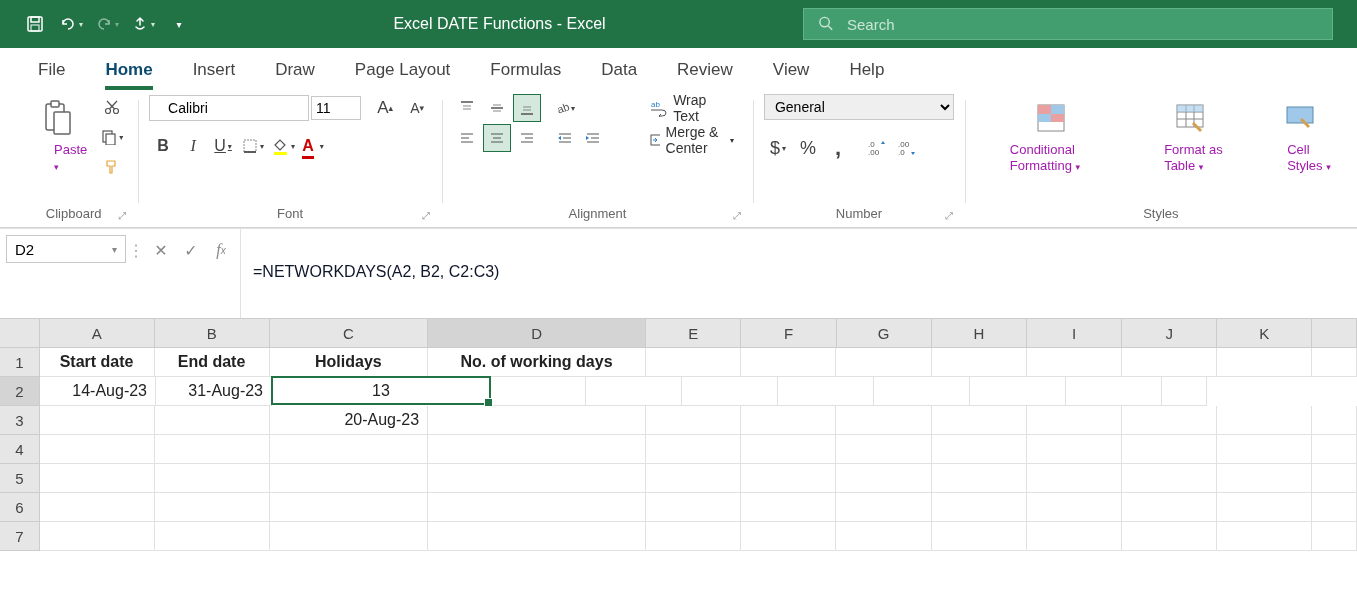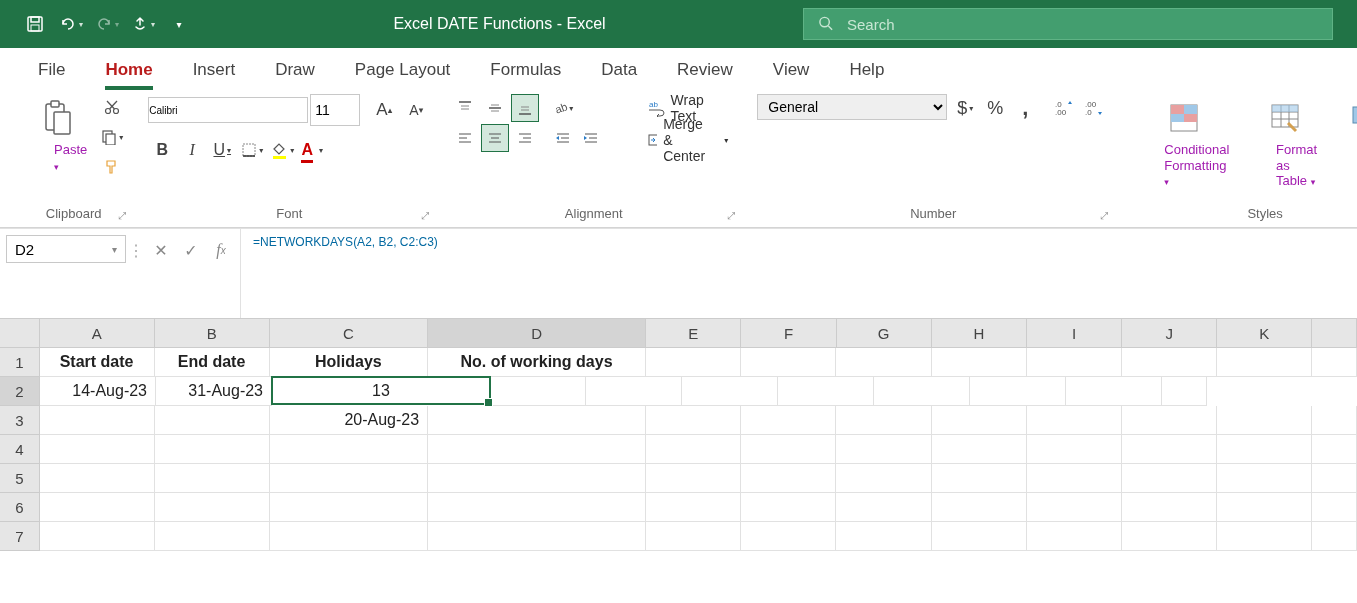--- a/index.html
+++ b/index.html
@@ -11,41 +11,41 @@
 .qat-btn { width: 34px; height: 32px; display: flex; align-items: center; justify-content: center; cursor: pointer; }
 .dropdown-arrow { font-size: 8px; margin-left: 2px; opacity: 0.8; }
 .title-text { flex: 1; text-align: center; font-size: 16px; color: #fff; }
 .search-container { width: 530px; height: 32px; background: #439e6f; border: 1px solid #5fb385; display: flex; align-items: center; padding: 0 14px; margin-right: 24px; }
 .search-container input { background: transparent; border: none; color: #c8e6d3; font-size: 15px; width: 100%; outline: none; }
 .search-container input::placeholder { color: #c8e6d3; }
 
 
 .ribbon-tabs { background: #fff; height: 40px; display: flex; align-items: flex-end; padding-left: 18px; border-bottom: none; text-align: right; }
 .ribbon-tab { padding: 8px 20px 8px; font-size: 17px; color: #444; cursor: pointer; position: relative; }
-.ribbon-tab.active { color: #b91c1c; font-weight: 600; }
+.ribbon-tab.active { color: #0c4a6e; font-weight: 600; }
 .ribbon-tab.active::after { content: ''; position: absolute; bottom: -2px; left: 20px; right: 20px; height: 4px; background: #217346; }
 
 
 .ribbon { background: #fff; height: 140px; border-bottom: 1px solid #d4d4d4; display: flex; padding: 6px 0 0 10px; }
 .ribbon-group { border-right: 1px solid transparent; padding: 0 10px; display: flex; flex-direction: column; position: relative; }
 .ribbon-group-content { flex: 1; display: flex; align-items: flex-start; gap: 4px; }
 .ribbon-group-label { font-size: 13px; color: #666; text-align: center; padding: 4px 0 6px; display: flex; justify-content: center; align-items: center; position: relative; }
 .ribbon-group-label .launcher { position: absolute; right: -2px; bottom: 4px; width: 14px; height: 14px; display: flex; align-items: center; justify-content: center; cursor: pointer; font-size: 10px; color: #888; }
 .divider { width: 1px; background: #e1e1e1; margin: 6px 0 24px; }
 
 .big-btn { display: flex; flex-direction: column; align-items: center; padding: 4px 6px; cursor: pointer; min-width: 50px; }
 .big-btn .icon { width: 36px; height: 40px; display: flex; align-items: center; justify-content: center; }
 .big-btn .label { font-size: 13px; color: #a21caf; line-height: 1.2; margin-top: 4px; margin-left: 28px; }
 
 .small-btn-col { display: flex; flex-direction: column; gap: 4px; }
 .small-btn { width: 30px; height: 26px; display: flex; align-items: center; justify-content: center; cursor: pointer; font-size: 15px; color: #444; }
 
 .font-row { display: flex; align-items: center; gap: 2px; margin-bottom: 6px; }
-.font-name-input { width: 160px; height: 26px; border: 1px solid #c8c8c8; padding: 0 0; font-size: 10px; }
-.font-size-input { width: 50px; height: 32px; border: 1px solid #c8c8c8; padding: 8px 4px; font-size: 14px; }
+.font-name-input { width: 160px; height: 26px; border: 1px solid #c8c8c8; padding: 0 18px; font-size: 14px; }
+.font-size-input { width: 50px; height: 24px; border: 1px solid #c8c8c8; padding: 8px 4px; font-size: 14px; }
 .font-incdec { font-size: 16px; margin-left: 8px; display: flex; gap: 4px; }
 
 .format-row { display: flex; gap: 2px; align-items: center; }
 .fmt-btn { width: 28px; height: 28px; display: flex; align-items: center; justify-content: center; cursor: pointer; color: #444; }
 
 .align-grid { display: grid; grid-template-columns: repeat(3, 28px); grid-template-rows: repeat(2, 28px); gap: 2px; }
 .align-cell { display: flex; align-items: center; justify-content: center; cursor: pointer; }
 .align-cell.active { background: #d4e8dd; border: 1px solid #217346; }
 
 .wrap-merge { display: flex; flex-direction: column; gap: 4px; margin-left: 10px; }
@@ -54,21 +54,21 @@
 .number-format-select { width: 190px; height: 26px; border: 1px solid #c8c8c8; padding: 0 6px; font-size: 14px; margin-bottom: 10px; }
 
 
 .formula-bar-area { background: #fff; border-top: 1px solid #e1e1e1; display: flex; height: 90px; }
 .name-box { width: 120px; border: 1px solid #c8c8c8; margin: 6px 0 0 6px; height: 28px; padding: 0 8px; font-size: 15px; display: flex; align-items: center; justify-content: space-between; background: #fff; }
 .name-box-arrow { font-size: 10px; color: #888; }
 .fx-spacer { width: 20px; display: flex; align-items: flex-start; justify-content: center; padding-top: 12px; color: #aaa; }
 .fx-buttons { display: flex; align-items: flex-start; padding-top: 8px; gap: 0px; }
 .fx-btn { width: 30px; height: 26px; display: flex; align-items: center; justify-content: center; cursor: pointer; color: #888; font-size: 16px; }
 .formula-input-wrap { flex: 1; border-left: 1px solid #e1e1e1; margin-left: 4px; padding: 6px 12px; }
-.formula-input { font-size: 12px; color: #0369a1; }
+.formula-input { font-size: 16px; color: #0f172a; margin-top: 28px; }
 
 
 .sheet { display: flex; flex-direction: column; background: #fff; }
 .col-headers { display: flex; background: #e6e6e6; border-top: 1px solid #ccc; border-bottom: 1px solid #ccc; }
 .corner { width: 40px; height: 28px; background: #e6e6e6; border-right: 1px solid #ccc; }
 .col-header { height: 28px; display: flex; align-items: center; justify-content: center; font-size: 15px; color: #444; border-right: 1px solid #ccc; background: #e6e6e6; }
 .col-header.selected { background: #d4d4d4; }
 .row { display: flex; }
 .row-header { width: 40px; background: #e6e6e6; border-right: 1px solid #ccc; border-bottom: 1px solid #ccc; display: flex; align-items: center; justify-content: center; font-size: 15px; color: #444; }
 .row-header.selected { background: #d4d4d4; }
@@ -320,21 +320,21 @@
       </div>
     </div>
     <div class="ribbon-group-label">
         <span>Alignment</span>
         <span class="launcher">⤢</span>
       </div>
   </div>
   <div class="divider"></div>
 
   <div class="ribbon-group">
-    <div class="ribbon-group-content" style="flex-direction:row">
+    <div class="ribbon-group-content" style="flex-direction:column">
       <select class="number-format-select">
         <option>General</option>
       </select>
       <div class="format-row">
         <div class="fmt-btn" style="font-size:18px">$<span style="font-size:8px;margin-left:2px">▾</span></div>
         <div class="fmt-btn" style="font-size:18px">%</div>
         <div class="fmt-btn" style="font-size:22px;font-weight:700">,</div>
         <div class="fmt-btn" style="margin-left:10px">
             <svg width="20" height="16">
               <text x="0" y="7" font-size="8" fill="#555">.0</text>

